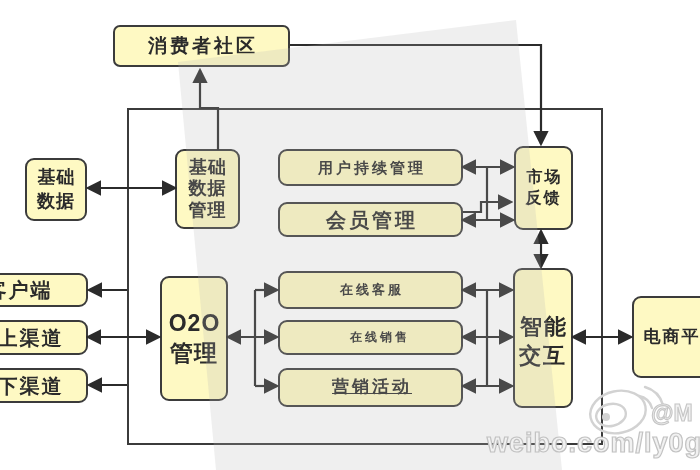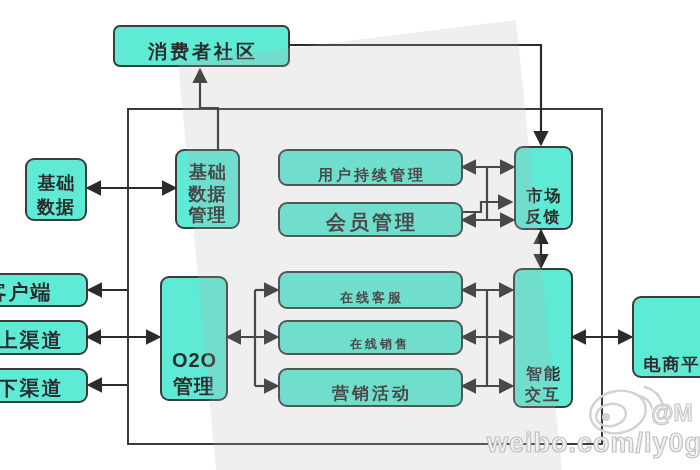--- a/index.html
+++ b/index.html
@@ -3,24 +3,24 @@
 <meta charset="utf-8">
 <style>
   html,body{margin:0;padding:0;}
   body{
     width:700px;height:470px;position:relative;overflow:hidden;
     background:#ffffff;
     font-family:"Liberation Sans","DejaVu Sans",sans-serif;
   }
   .node{
     position:absolute;
-    background:#5eead4;
+    background:#fef9c3;
     border:2px solid #3b3b3b;
     border-radius:9px;
-    display:flex;align-items:flex-end;justify-content:center;
+    display:flex;align-items:center;justify-content:center;
     box-sizing:border-box;
     z-index:2;
     color:#2b2b2b;
   }
   .node-label{
     white-space:pre-line;
     text-align:center;
     font-weight:600;
     letter-spacing:3px;
     text-indent:3px;
@@ -97,38 +97,38 @@
 
 <div class="node" style="left:-52px;top:320px;width:140px;height:35px;">
   <span class="node-label" style="font-size:20px;letter-spacing:2px;">线上渠道</span>
 </div>
 
 <div class="node" style="left:-52px;top:368px;width:140px;height:35px;">
   <span class="node-label" style="font-size:20px;letter-spacing:2px;">线下渠道</span>
 </div>
 
 <div class="node" style="left:160px;top:276px;width:68px;height:125px;">
-  <span class="node-label" style="font-size:20px;letter-spacing:1px;text-indent:1px;">O2O
+  <span class="node-label" style="font-size:23px;letter-spacing:1px;text-indent:1px;">O2O
 管理</span>
 </div>
 
 <div class="node" style="left:278px;top:271px;width:185px;height:38px;">
   <span class="node-label" style="font-size:13px;">在线客服</span>
 </div>
 
 <div class="node" style="left:278px;top:320px;width:185px;height:35px;">
   <span class="node-label" style="font-size:12px;margin-left:16px;">在线销售</span>
 </div>
 
-<div class="node" style="left:278px;top:368px;width:185px;height:39px;">
+<div class="node" style="left:278px;top:368px;width:185px;height:39px;text-decoration:underline;">
   <span class="node-label" style="font-size:17px;">营销活动</span>
 </div>
 
 <div class="node" style="left:513px;top:268px;width:60px;height:140px;">
-  <span class="node-label" style="font-size:16px;letter-spacing:2px;text-indent:2px;margin-top:7px;">智能
+  <span class="node-label" style="font-size:22px;letter-spacing:2px;text-indent:2px;margin-top:7px;">智能
 交互</span>
 </div>
 
 <div class="node" style="left:632px;top:296px;width:96px;height:82px;">
   <span class="node-label" style="font-size:17px;letter-spacing:2px;">电商平台</span>
 </div>
 
 <svg class="connectors" width="700" height="470">
   <defs>
     <marker id="ah" viewBox="0 0 10 10" refX="8.5" refY="5" markerWidth="7" markerHeight="7" orient="auto-start-reverse">

